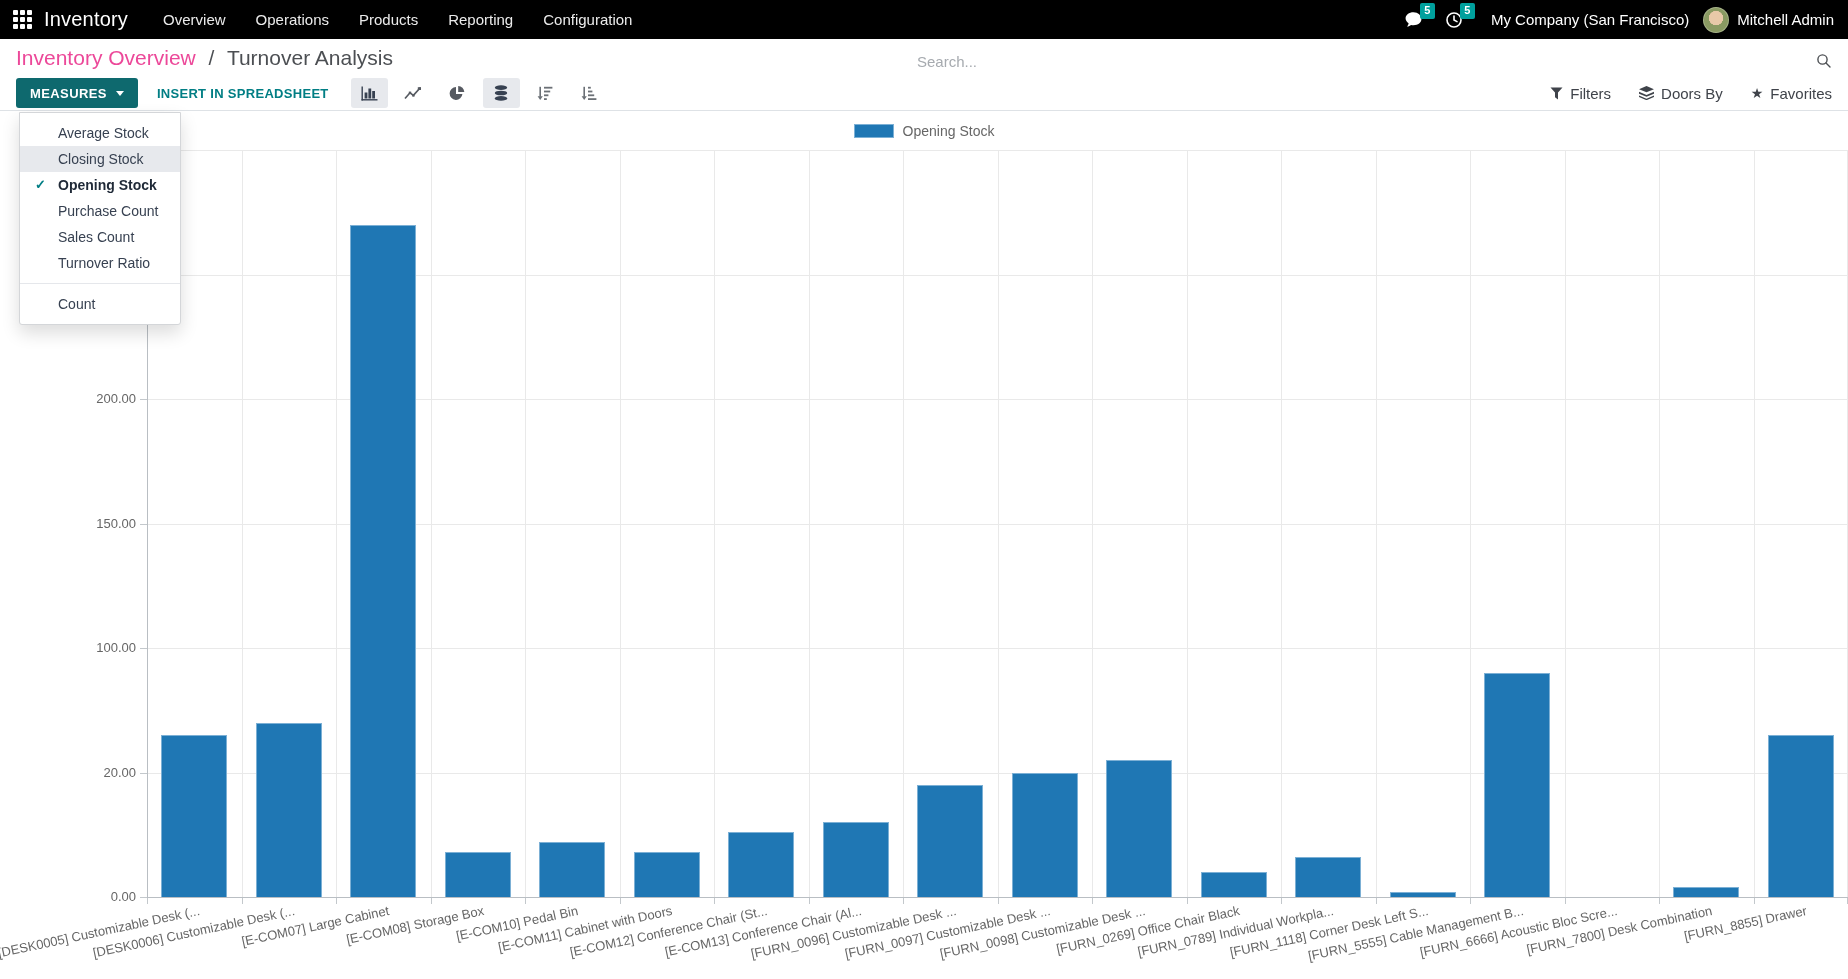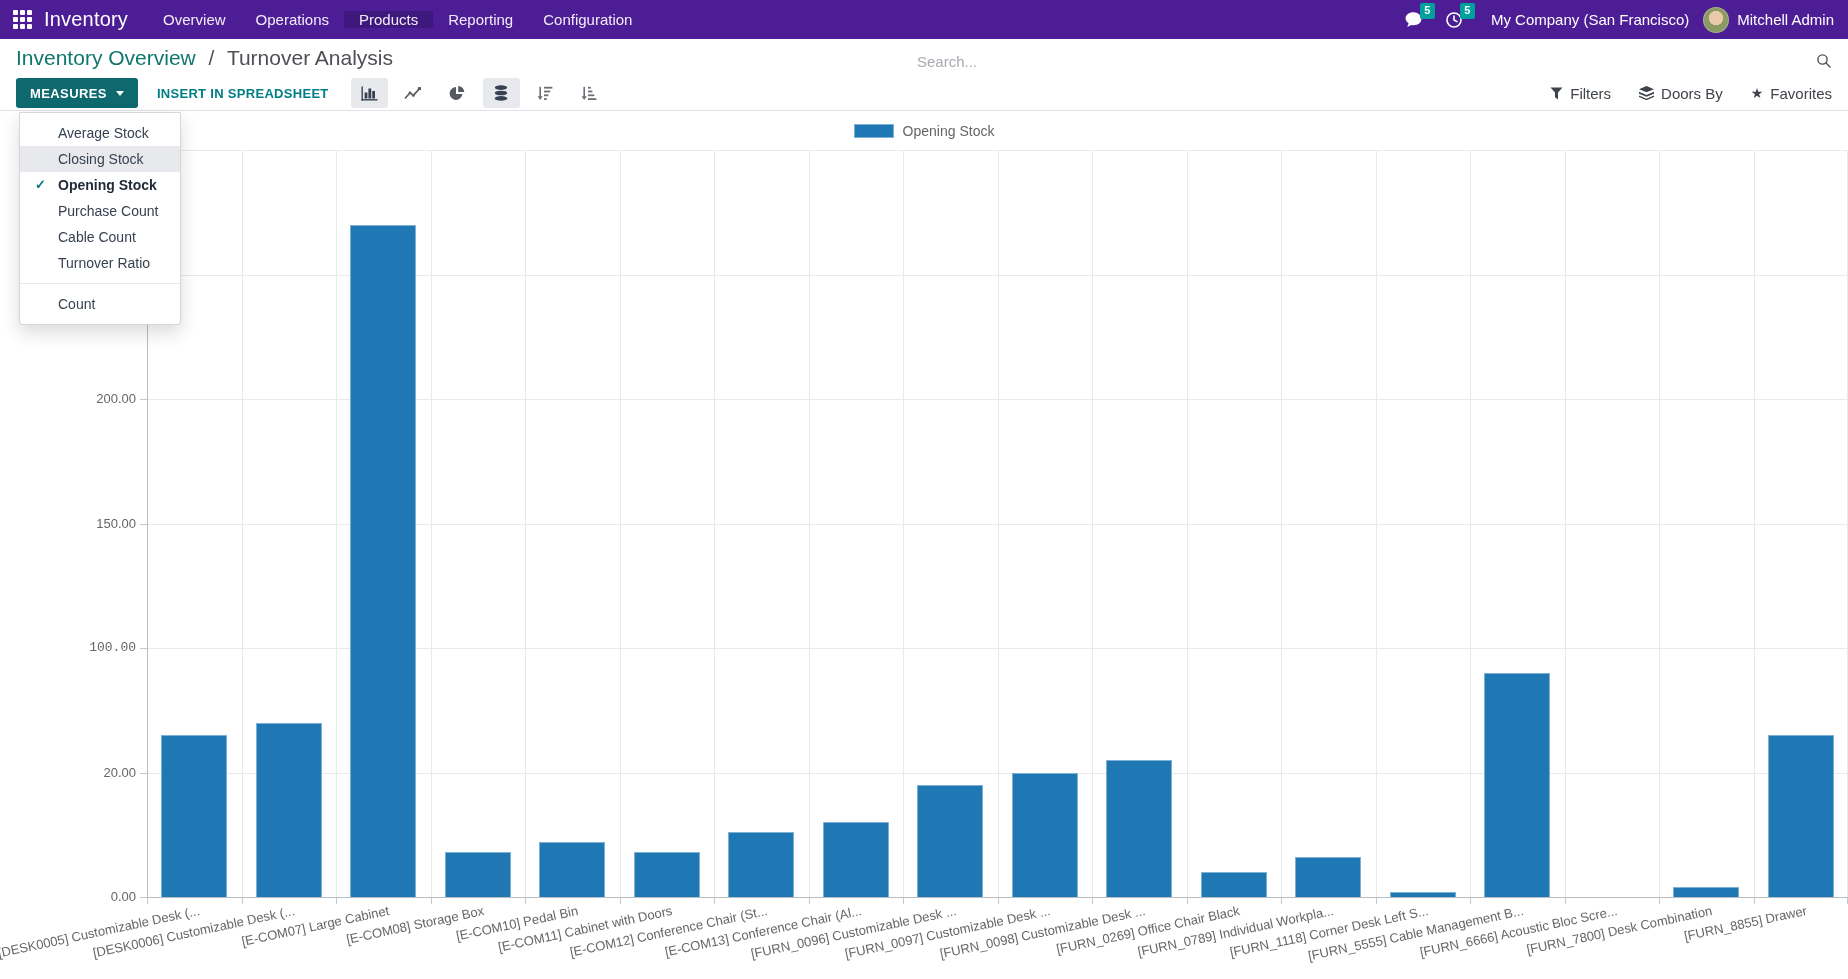--- a/index.html
+++ b/index.html
@@ -1,39 +1,39 @@
 <!DOCTYPE html>
 <html><head>
 <meta charset="utf-8">
 <style>
   html,body{margin:0;padding:0;background:#fff}
   .screen{position:relative;width:1848px;height:979px;overflow:hidden;background:#fff;
           font-family:"Liberation Sans",sans-serif;-webkit-font-smoothing:antialiased}
 
   
-  .topbar{position:absolute;top:0;left:0;right:0;height:39px;background:#4c1d95;display:flex;align-items:stretch;color:#fff;z-index:40}
+  .topbar{position:absolute;top:0;left:0;right:0;height:39px;background:#000000;display:flex;align-items:stretch;color:#fff;z-index:40}
   .apps-btn{width:44px;display:flex;align-items:center;justify-content:center;cursor:pointer}
   .grid9{display:grid;grid-template-columns:repeat(3,5px);grid-gap:2px}
   .grid9 span{width:5px;height:5px;background:#fff;border-radius:1px}
   .app-name{display:flex;align-items:center;font-size:20px;font-weight:500;margin-right:20px;letter-spacing:.2px}
   .top-menu{display:flex;align-items:center}
   .tb-item{display:flex;align-items:center;padding:0 15px;font-size:15px;color:rgba(255,255,255,.92);cursor:pointer}
   .tb-item.active{background:rgba(0,0,0,.16)}
   .topbar-right{margin-left:auto;display:flex;align-items:center;gap:14px;padding-right:14px}
   .tb-iconwrap{position:relative;width:26px;height:26px;display:flex;align-items:center;justify-content:center;cursor:pointer}
   .tb-badge{position:absolute;top:-4px;right:-8px;background:#00a09d;color:#fff;font-size:11px;font-weight:700;line-height:1;padding:2.5px 4.5px;border-radius:2px}
   .company{font-size:15px;margin-left:10px;cursor:pointer}
   .user-block{display:flex;align-items:center;gap:8px;cursor:pointer}
   .avatar{width:24px;height:24px;border-radius:50%;background:radial-gradient(circle at 50% 42%,#e8c9a8 0 38%,#8a9a62 40%);border:1px solid rgba(255,255,255,.25);overflow:hidden}
   .user-name{font-size:15px}
 
   
   .cp-top{position:absolute;top:39px;left:0;right:0;height:37px;display:flex;align-items:center;padding:0 16px;box-sizing:border-box;background:#fff;z-index:20}
   .breadcrumb{font-size:21px;white-space:nowrap}
-  .bc-parent{color:#0f766e;cursor:pointer}
+  .bc-parent{color:#ec4899;cursor:pointer}
   .bc-sep{color:#4c4f53;margin:0 7px}
   .bc-current{color:#4c4f53}
   .search-wrap{margin-left:auto;width:917px;display:flex;align-items:center;border-bottom:1px solid #d8dadd;height:30px;margin-top:8px}
   .search-input{border:none;outline:none;flex:1;font-size:15px;font-family:inherit;color:#374151;background:transparent}
   .search-input::placeholder{color:#a6aaaf}
   .cp-bottom{position:absolute;top:76px;left:0;right:0;height:35px;display:flex;align-items:center;padding:0 16px;box-sizing:border-box;border-bottom:1px solid #dee2e6;background:#fff;z-index:20}
   .btn-measures{background:#0e696e;color:#fff;font-size:13px;font-weight:700;letter-spacing:.4px;height:30px;padding:0 14px;border:none;border-radius:3px;display:flex;align-items:center;gap:9px;cursor:pointer;font-family:inherit}
   .caret-down{width:0;height:0;border-left:4px solid transparent;border-right:4px solid transparent;border-top:5px solid #fff}
   .insert-link{color:#017e84;font-size:13px;font-weight:700;letter-spacing:.3px;margin-left:19px;cursor:pointer}
   .ct-group{display:flex;align-items:center;gap:7px;margin-left:22px}
@@ -78,21 +78,21 @@
       <span class="legend-swatch"></span>
       <span>Opening Stock</span>
     </div>
   <div class="ydash" style="top: 897px;"></div>
       <div class="ylabel" style="top: 889px;">0.00</div>
       <div class="hgrid" style="top: 773px;"></div>
       <div class="ydash" style="top: 773px;"></div>
       <div class="ylabel" style="top: 765px;">20.00</div>
       <div class="hgrid" style="top: 648px;"></div>
       <div class="ydash" style="top: 648px;"></div>
-      <div class="ylabel" style="top: 640px; font-family: Liberation Mono, monospace;">100.00</div>
+      <div class="ylabel" style="top: 640px;">100.00</div>
       <div class="hgrid" style="top: 524px;"></div>
       <div class="ydash" style="top: 524px;"></div>
       <div class="ylabel" style="top: 516px;">150.00</div>
       <div class="hgrid" style="top: 399px;"></div>
       <div class="ydash" style="top: 399px;"></div>
       <div class="ylabel" style="top: 391px;">200.00</div>
       <div class="hgrid" style="top: 275px;"></div>
       <div class="ydash" style="top: 275px;"></div>
       <div class="ylabel" style="top: 267px;">250.00</div>
       <div class="hgrid" style="top: 150px;"></div>
@@ -323,21 +323,21 @@
         <span>Closing Stock</span>
       </div>
       <div class="dd-item checked">
         <span class="check">✓</span>
         <span>Opening Stock</span>
       </div>
       <div class="dd-item">
         <span>Purchase Count</span>
       </div>
       <div class="dd-item">
-        <span>Cable Count</span>
+        <span>Sales Count</span>
       </div>
       <div class="dd-item">
         <span>Turnover Ratio</span>
       </div>
       <div class="dd-divider"></div>
       <div class="dd-item">
         <span>Count</span>
       </div>
     </div>
 

